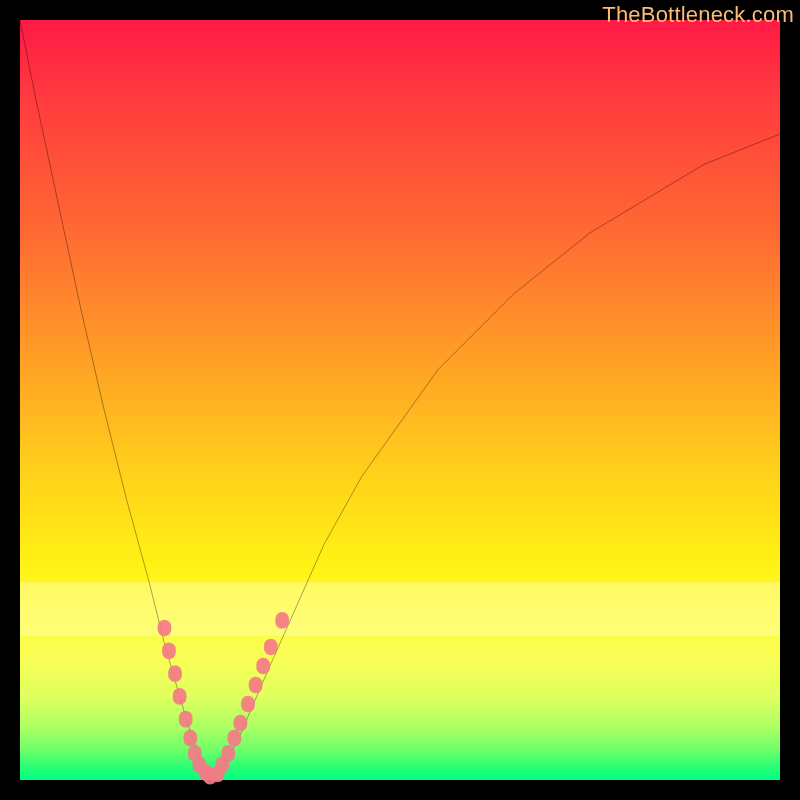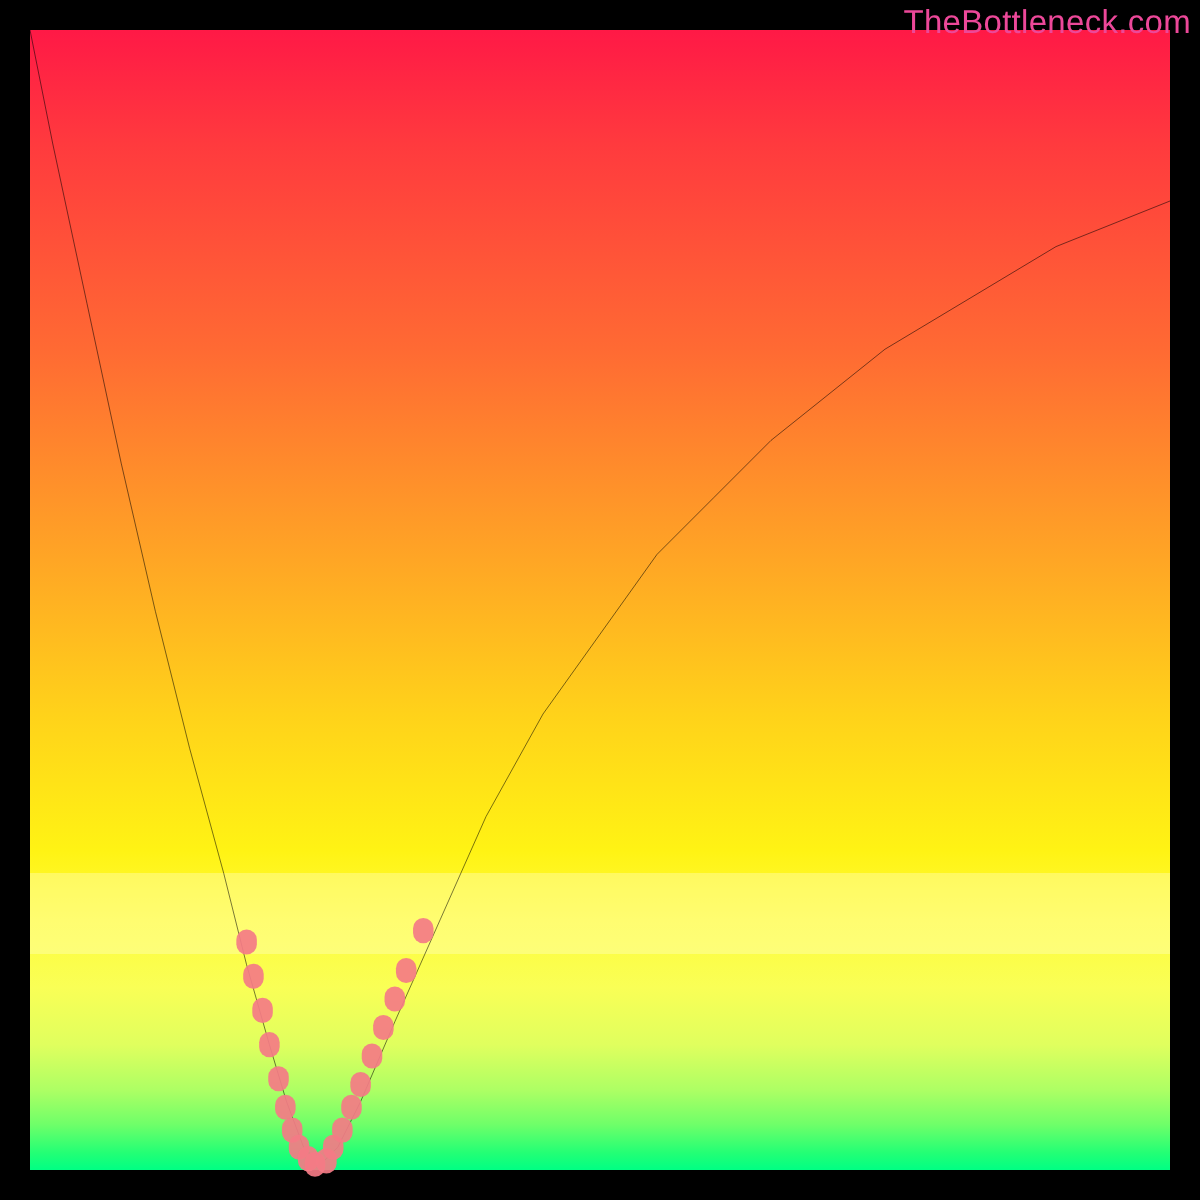--- a/index.html
+++ b/index.html
@@ -51,21 +51,21 @@
     width: 100%;
     top: 74%;
     height: 7%;
     background: rgba(255, 255, 200, 0.38);
     pointer-events: none;
   }
   .watermark {
     position: absolute;
     top: 2px;
     right: 6px;
-    color: #ec4899;
+    color: #fdba74;
     font-size: 22px;
     font-weight: 500;
     letter-spacing: 0.2px;
     user-select: none;
   }
   svg.curve {
     position: absolute;
     left: 0;
     top: 0;
     width: 100%;

